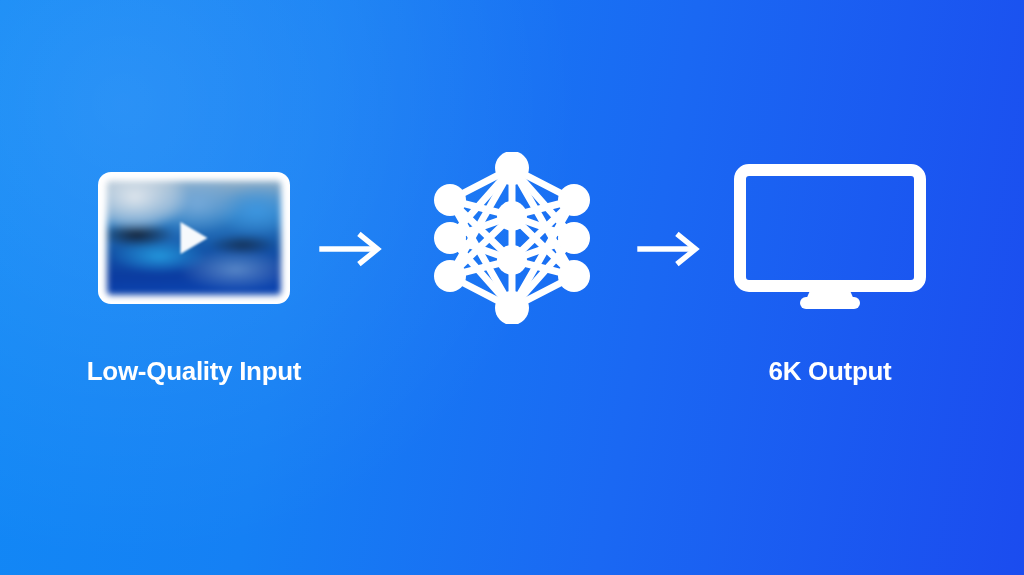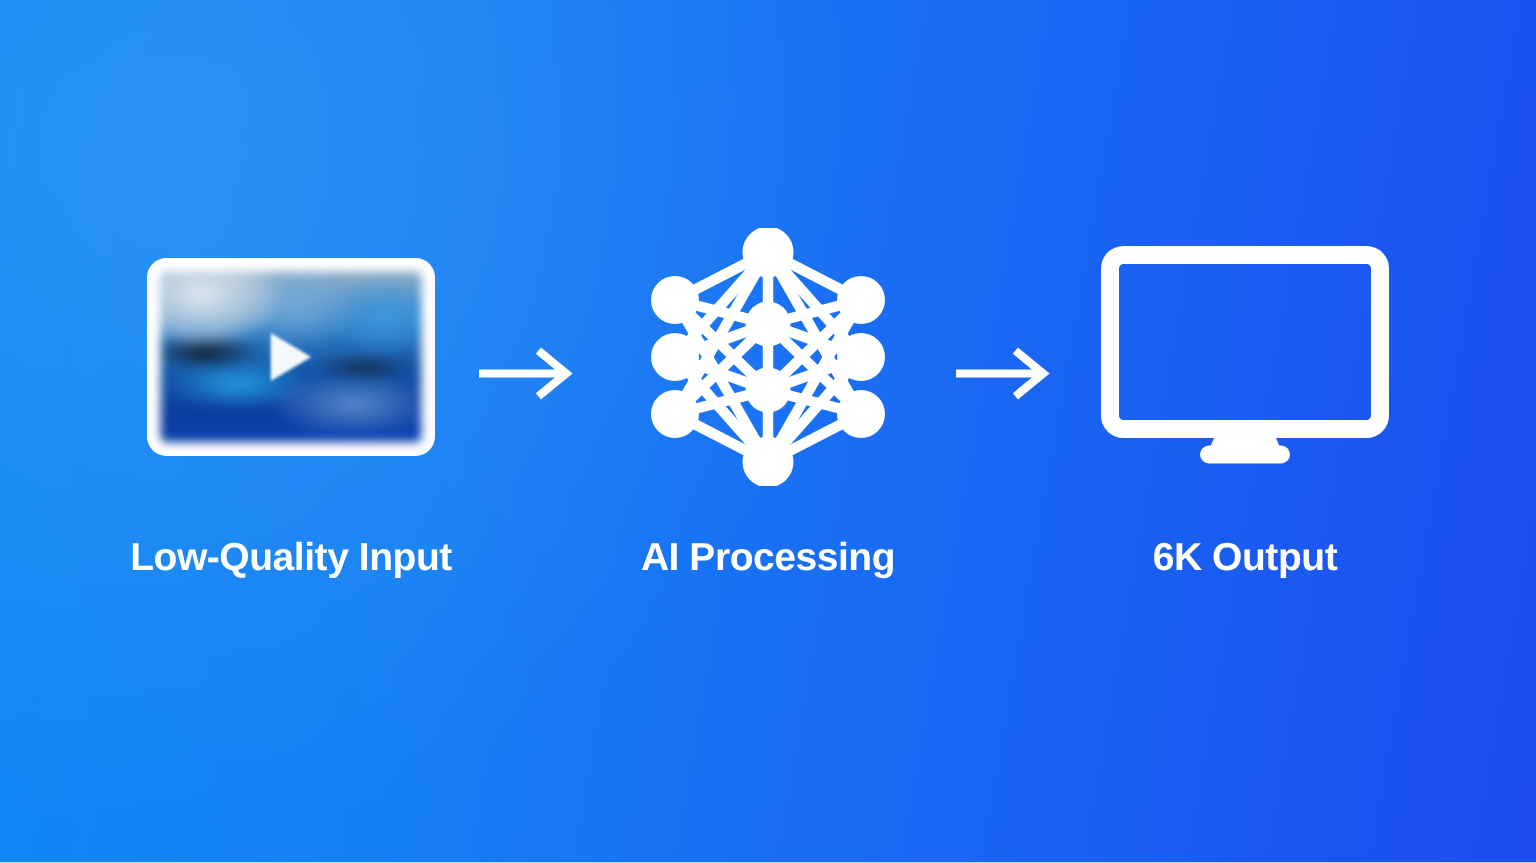--- a/index.html
+++ b/index.html
@@ -196,21 +196,20 @@
               <circle cx="86" cy="108" r="15"></circle>
               <circle cx="86" cy="156" r="17"></circle>
 
               <circle cx="148" cy="48" r="16"></circle>
               <circle cx="148" cy="86" r="16"></circle>
               <circle cx="148" cy="124" r="16"></circle>
             </g>
           </svg>
         </div>
       </div>
-      <div class="step-label">AI Processing</div>
     </div>
 
     <div class="arrow-col">
       <div class="arrow-shift">
         <svg width="68" height="42" viewBox="0 0 68 42" fill="none">
           <path d="M3 21 H56" stroke="#ffffff" stroke-width="5.4" stroke-linecap="square"></path>
           <path d="M42 7.5 L58.5 21 L42 34.5" stroke="#ffffff" stroke-width="5.4" fill="none" stroke-linecap="square" stroke-linejoin="miter"></path>
         </svg>
       </div>
     </div>

